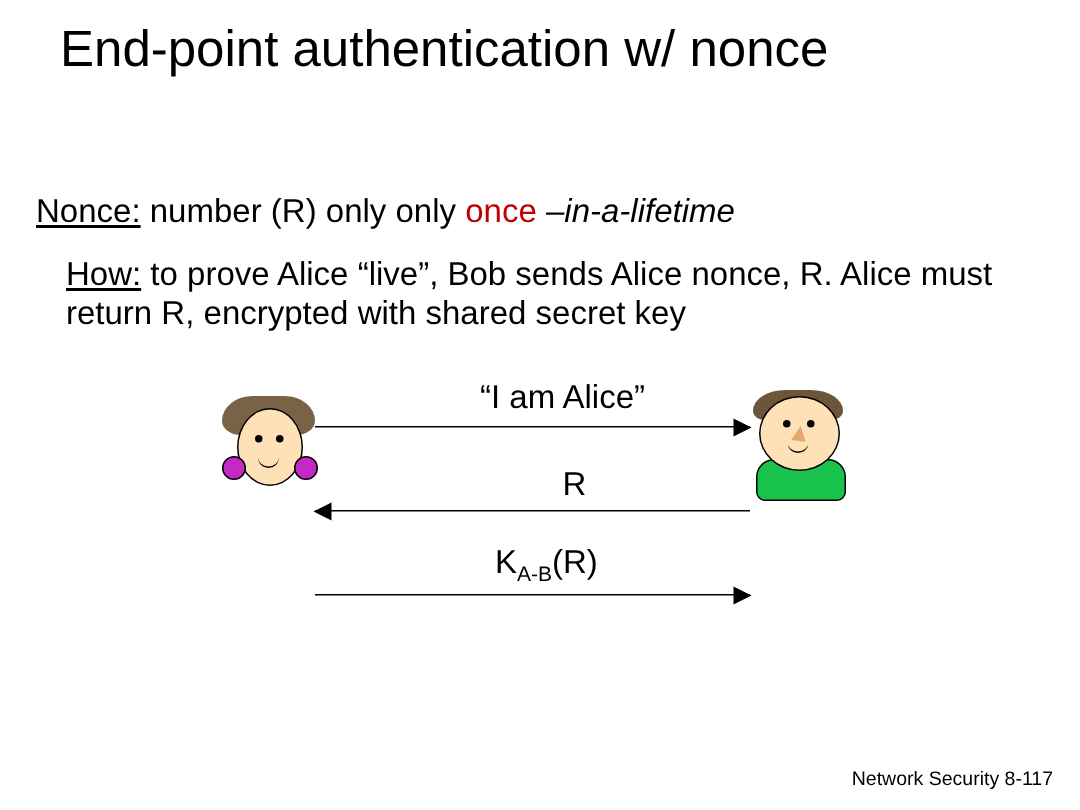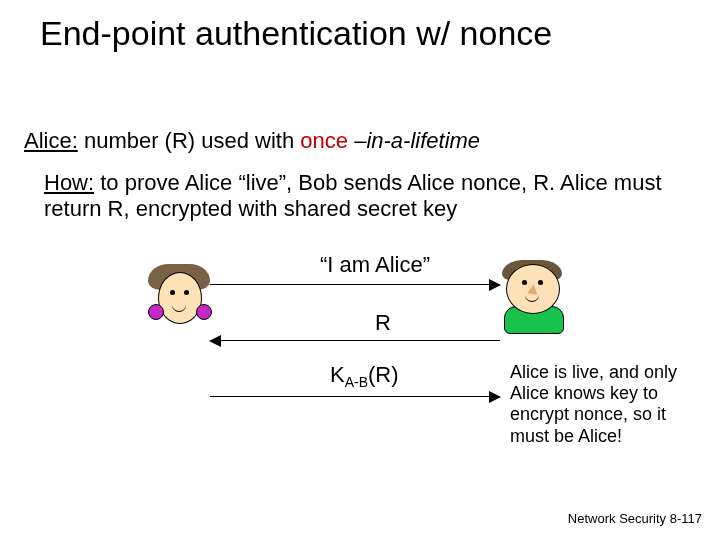--- a/index.html
+++ b/index.html
@@ -59,21 +59,21 @@
     border:1.5px solid #000;border-radius:12px 12px 6px 6px;}
 </style>
 </head>
 <body>
 
 <div class="slide">
 
   <div class="title">End-point authentication w/ nonce</div>
 
   <div class="nonce-line">
-    <span class="lbl">Alice:</span><span> number (R) used with </span><span class="red">once</span><span> –</span><span class="ital">in-a-lifetime</span>
+    <span class="lbl">Nonce:</span><span> number (R) only only </span><span class="red">once</span><span> –</span><span class="ital">in-a-lifetime</span>
   </div>
 
   <div class="how-line">
     <span class="lbl">How:</span><span> to prove Alice “live”, Bob sends Alice nonce, R.  Alice must return R, encrypted with shared secret key</span>
   </div>
 
   <div class="head alice">
     <div class="hair-a"></div>
     <div class="face"></div>
     <div class="eye l"></div>
@@ -96,16 +96,15 @@
   <div class="msg1">“I am Alice”</div>
 
   <div class="arrow left a2"></div>
   <div class="msg2">R</div>
 
   <div class="arrow right a3"></div>
   <div class="msg3">
     <span>K</span><sub>A-B</sub><span>(R)</span>
   </div>
 
-  <div class="explain">Alice is live, and only Alice knows key to encrypt nonce, so it must be Alice!</div>
 
   <div class="footer">Network Security   8-117</div>
 </div>
 
 </body></html>

